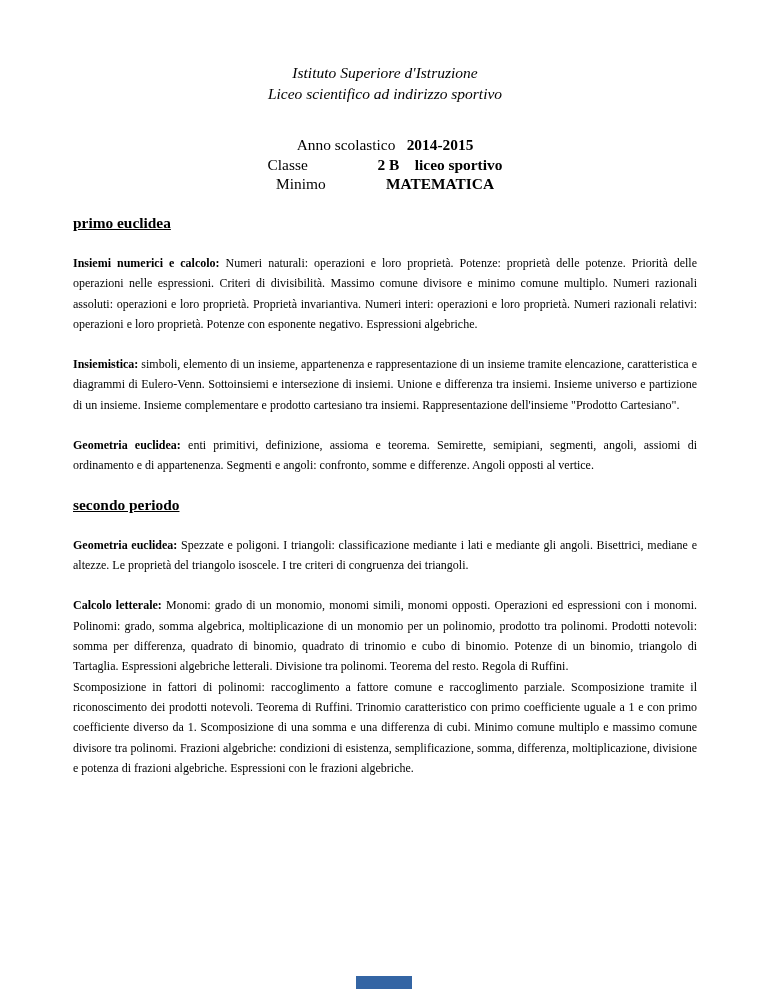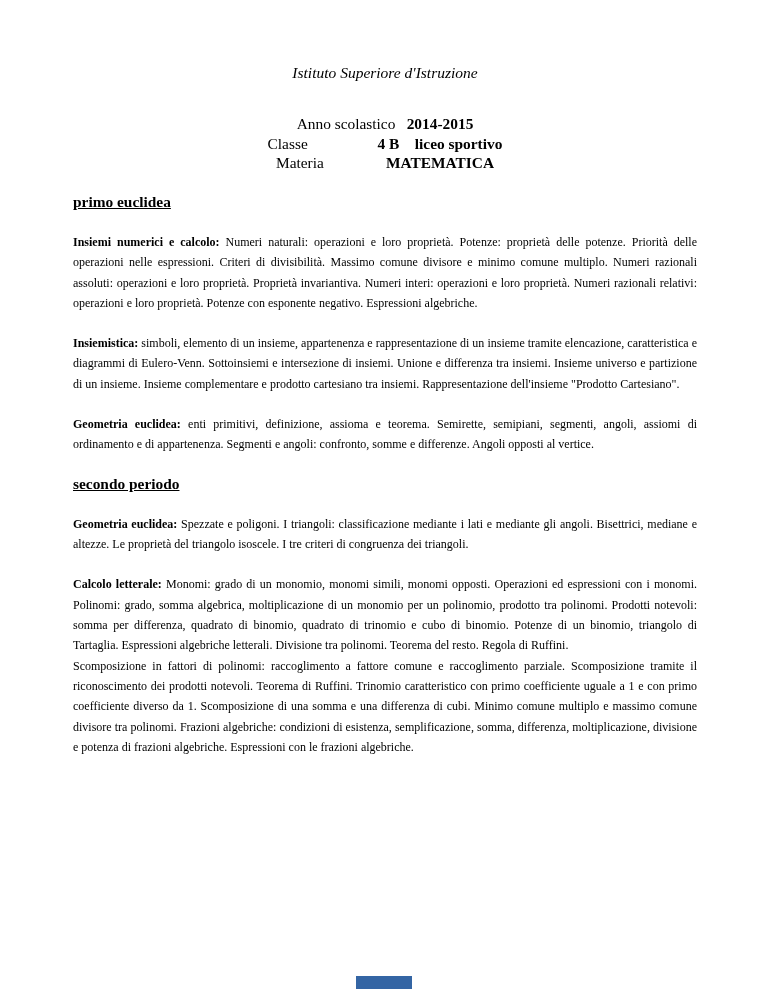--- a/index.html
+++ b/index.html
@@ -51,33 +51,34 @@
     width: 56px; height: 13px;
   }
 </style>
 </head>
 <body>
 
 <div class="page">
 
   <div class="doc-header">
     <div>Istituto Superiore d'Istruzione</div>
+    <div>Liceo scientifico ad indirizzo sportivo</div>
   </div>
 
   <div class="meta">
     <div class="meta-row">
       <span class="meta-label">Anno scolastico</span>
       <span class="meta-value">2014-2015</span>
     </div>
     <div class="meta-row">
       <span class="meta-label">Classe</span>
-      <span class="meta-value">4 B    liceo sportivo</span>
+      <span class="meta-value">2 B    liceo sportivo</span>
     </div>
     <div class="meta-row">
-      <span class="meta-label">Materia</span>
+      <span class="meta-label">Minimo</span>
       <span class="meta-value">MATEMATICA</span>
     </div>
   </div>
 
   <div class="section-heading">primo euclidea</div>
 
   <p class="body-par"><span class="lead">Insiemi numerici e calcolo:</span> <span>Numeri naturali: operazioni e loro proprietà. Potenze: proprietà delle potenze. Priorità delle operazioni nelle espressioni. Criteri di divisibilità. Massimo comune divisore e minimo comune multiplo. Numeri razionali assoluti: operazioni e loro proprietà. Proprietà invariantiva. Numeri interi: operazioni e loro proprietà. Numeri razionali relativi: operazioni e loro proprietà. Potenze con esponente negativo. Espressioni algebriche.</span></p>
 
   <p class="body-par"><span class="lead">Insiemistica:</span> <span>simboli, elemento di un insieme, appartenenza e rappresentazione di un insieme tramite elencazione, caratteristica e diagrammi di Eulero-Venn. Sottoinsiemi e intersezione di insiemi. Unione e differenza tra insiemi. Insieme universo e partizione di un insieme. Insieme complementare e prodotto cartesiano tra insiemi. Rappresentazione dell'insieme "Prodotto Cartesiano".</span></p>
 

